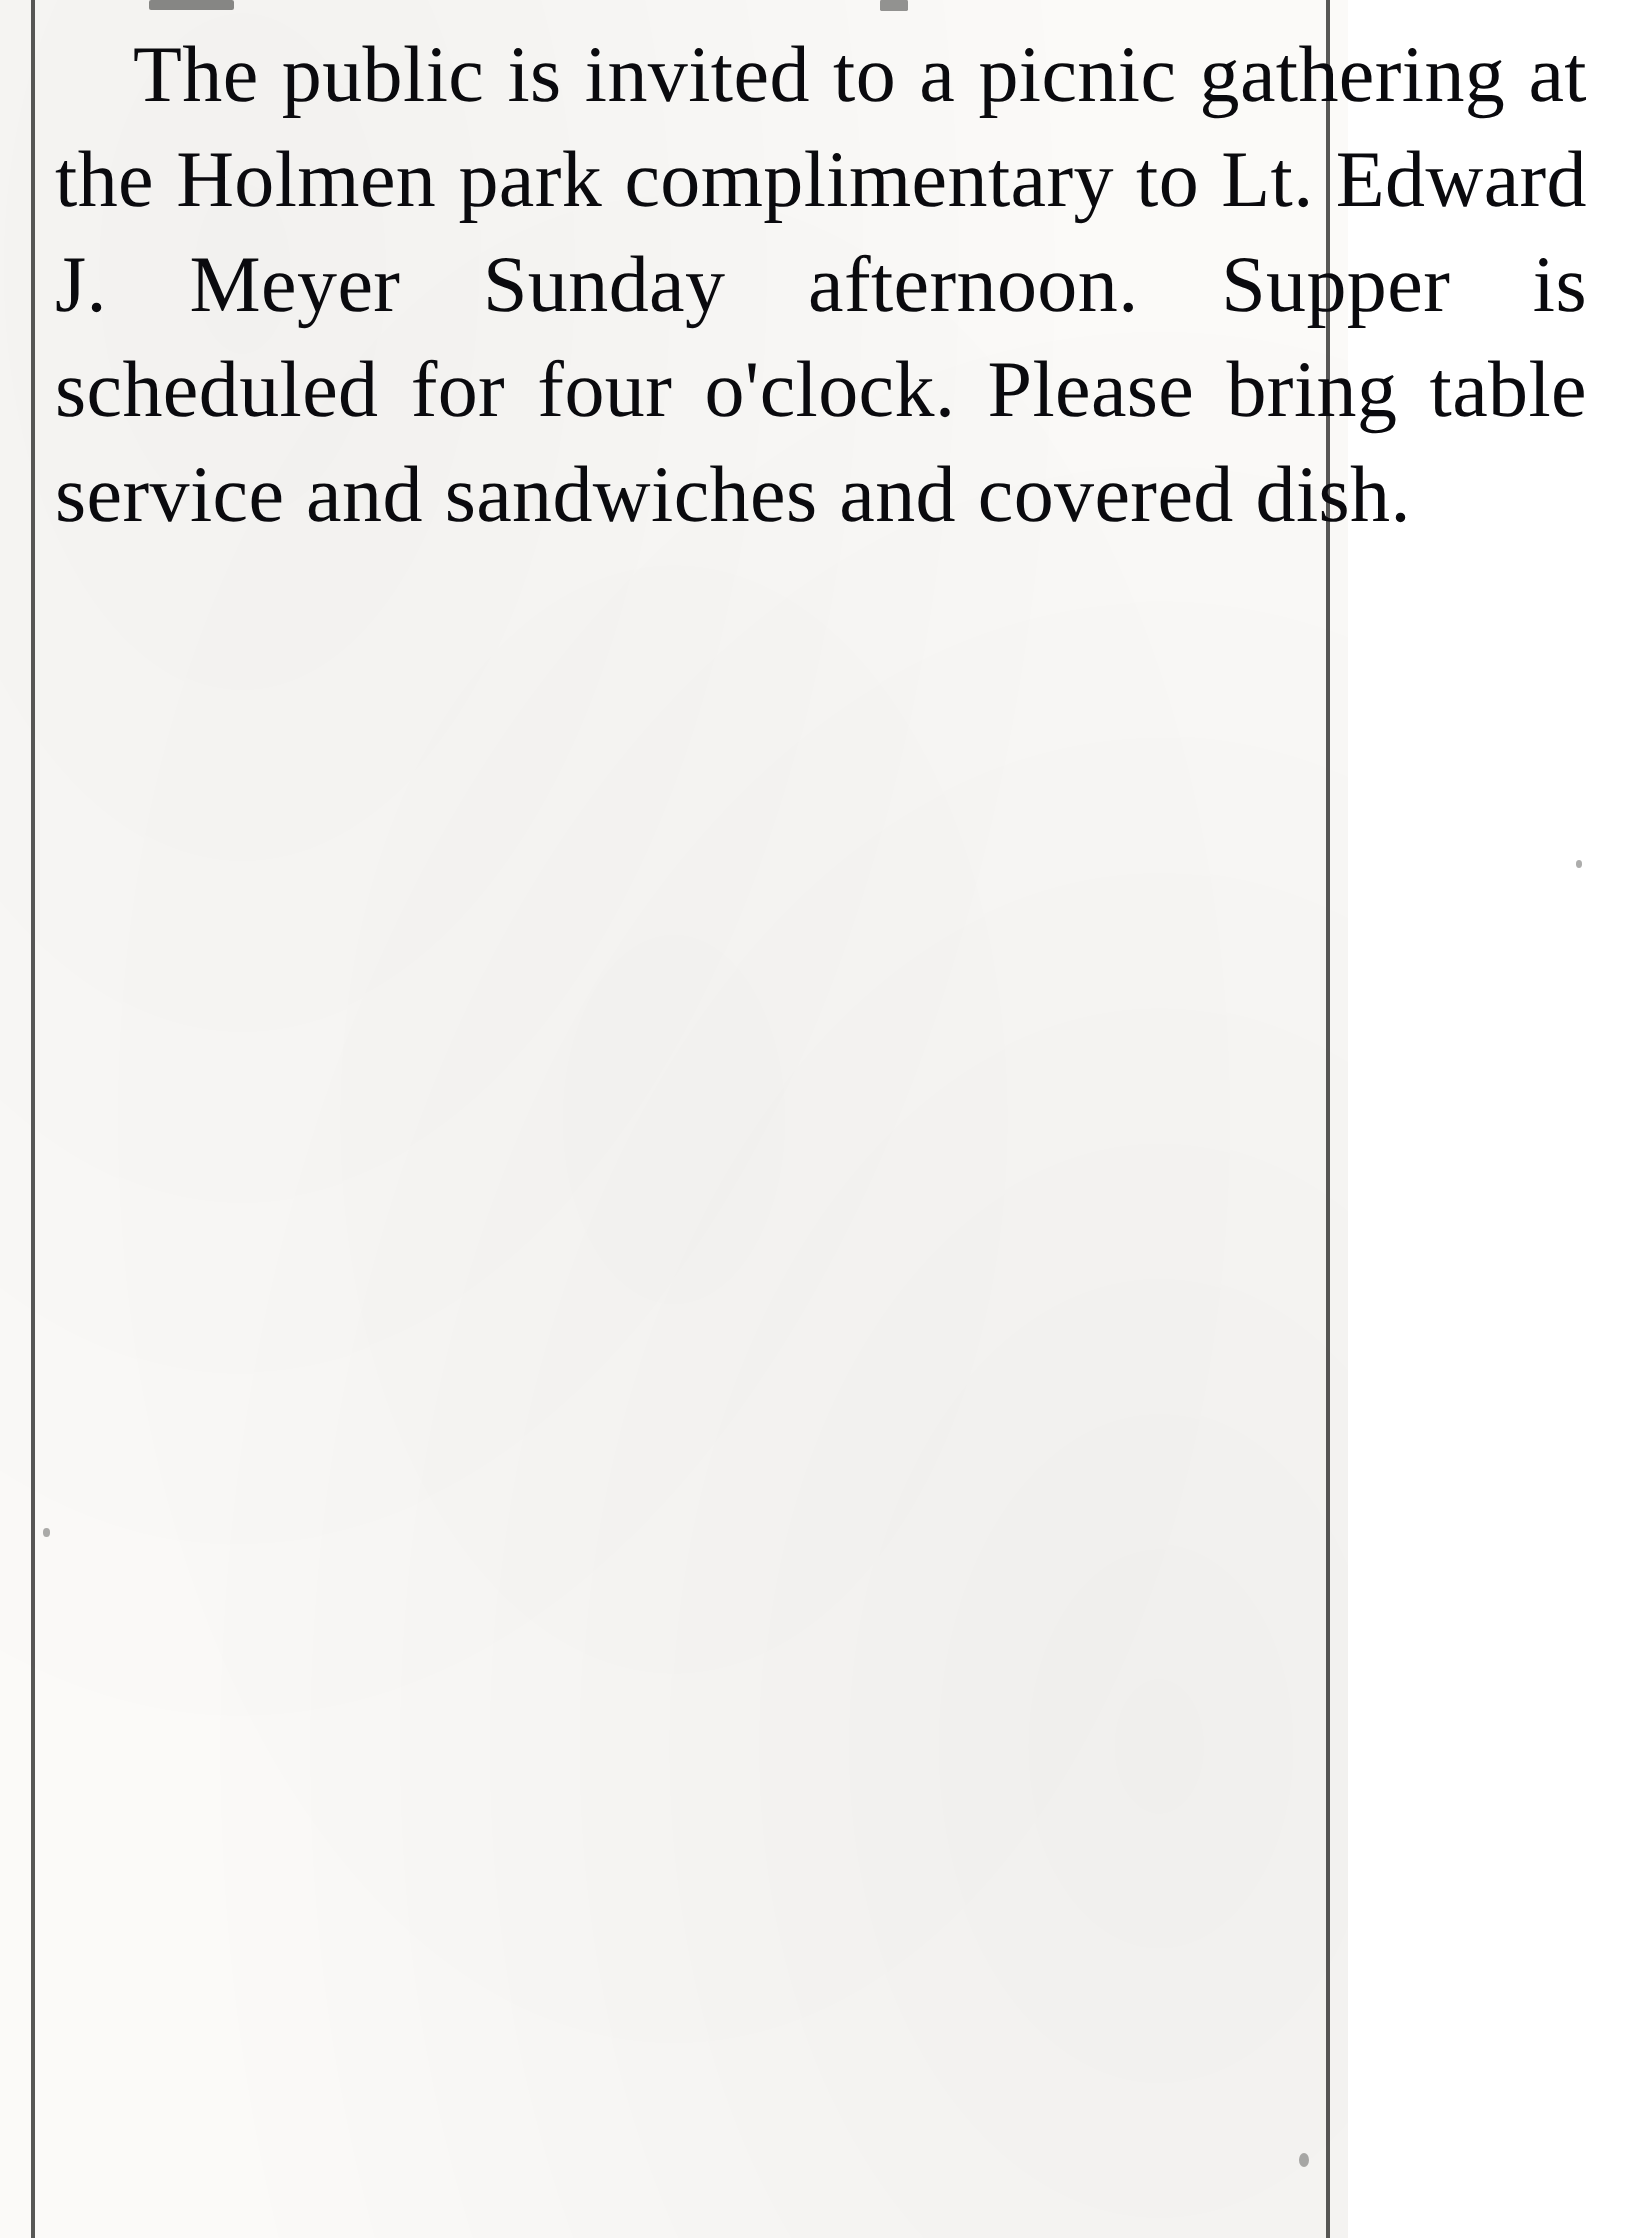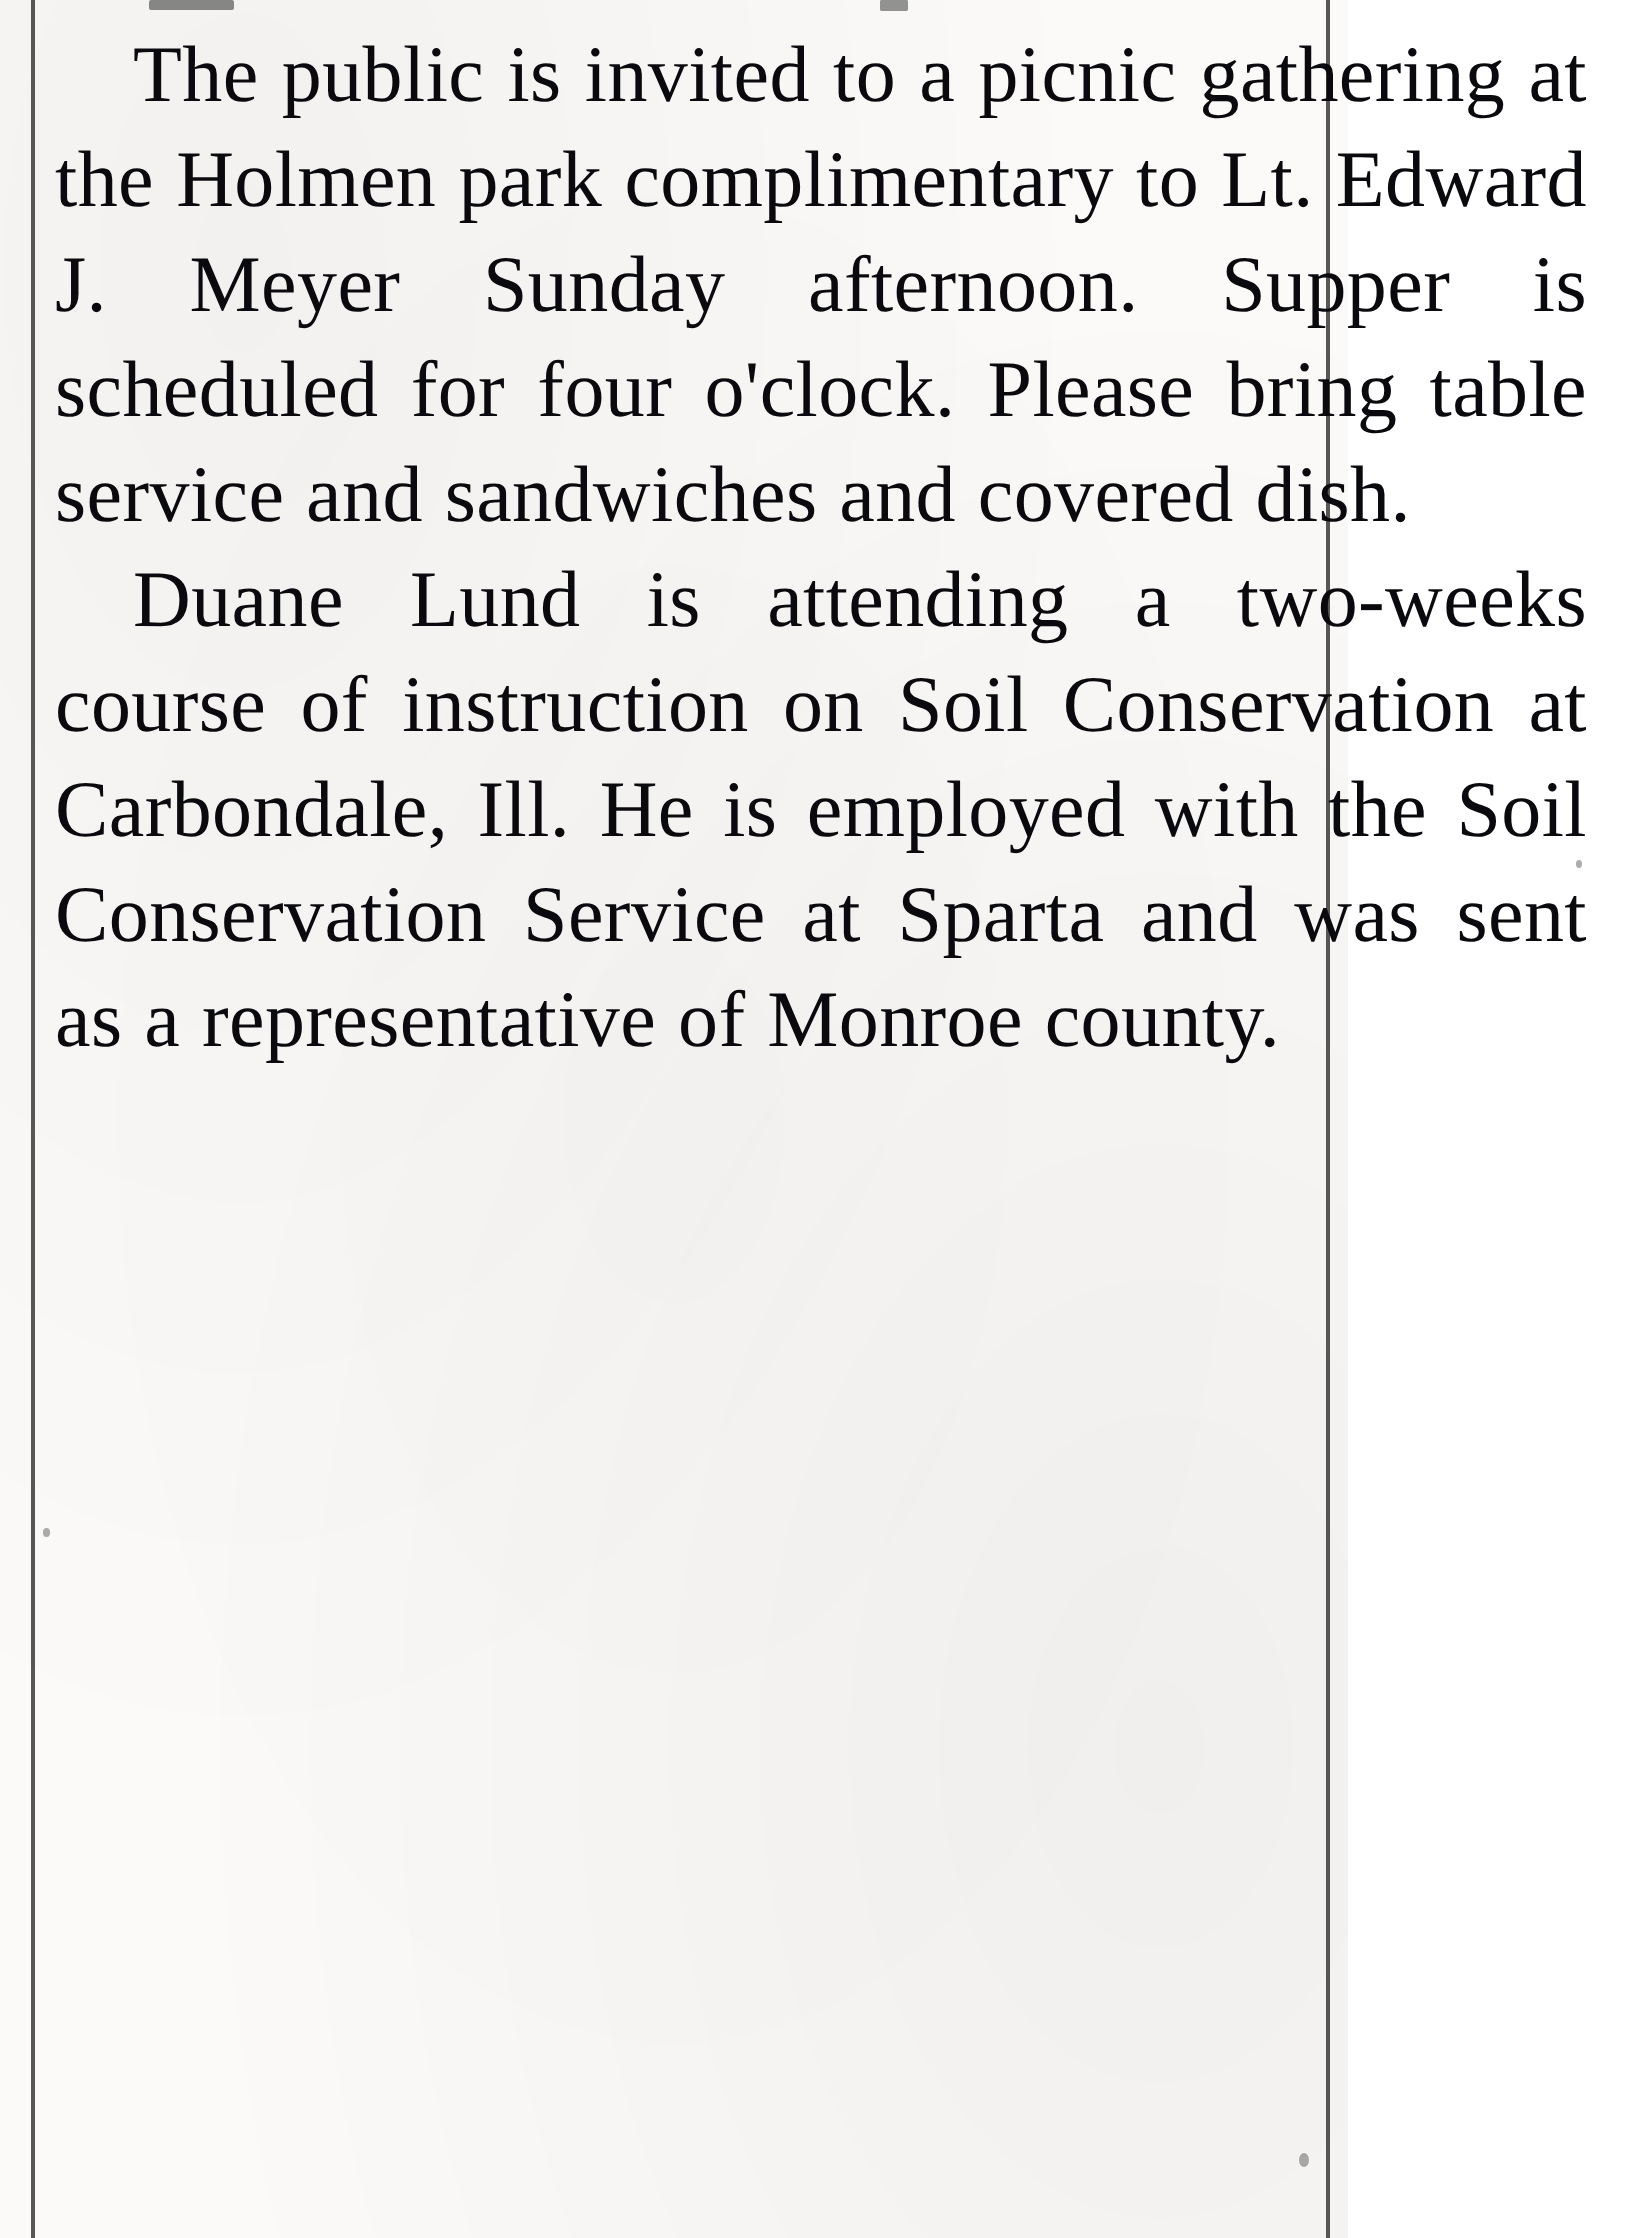--- a/index.html
+++ b/index.html
@@ -111,21 +111,20 @@
   <div id="paper-grain"></div>
 
   <div class="col-rule left"></div>
   <div class="col-rule right"></div>
 
   <div id="top-clipped-ink"></div>
   <div id="top-clipped-ink-2"></div>
 
   <div id="article-body">
     <p class="para">The public is invited to a picnic gathering at the Holmen park complimentary to Lt. Edward J. Meyer Sunday afternoon. Supper is scheduled for four o'clock. Please bring table service and sandwiches and covered dish.</p>
-    <p class="para">Duane Lund is attending a two-weeks course of instruction on Soil Conservation at Carbondale, Ill. He is employed with the Soil Conservation Service at Sparta and was sent as a representative of Monroe county.</p>
   </div>
 
   <div class="speck" style="left:1299px; top:2153px; width:10px; height:14.2px;"></div>
   <div class="speck" style="left:43px; top:1528px; width:7.1px; height:8.5px;"></div>
   <div class="speck" style="left:1576px; top:860px; width:6.4px; height:7.8px;"></div>
 
 </div>
 
 
 </body></html>

